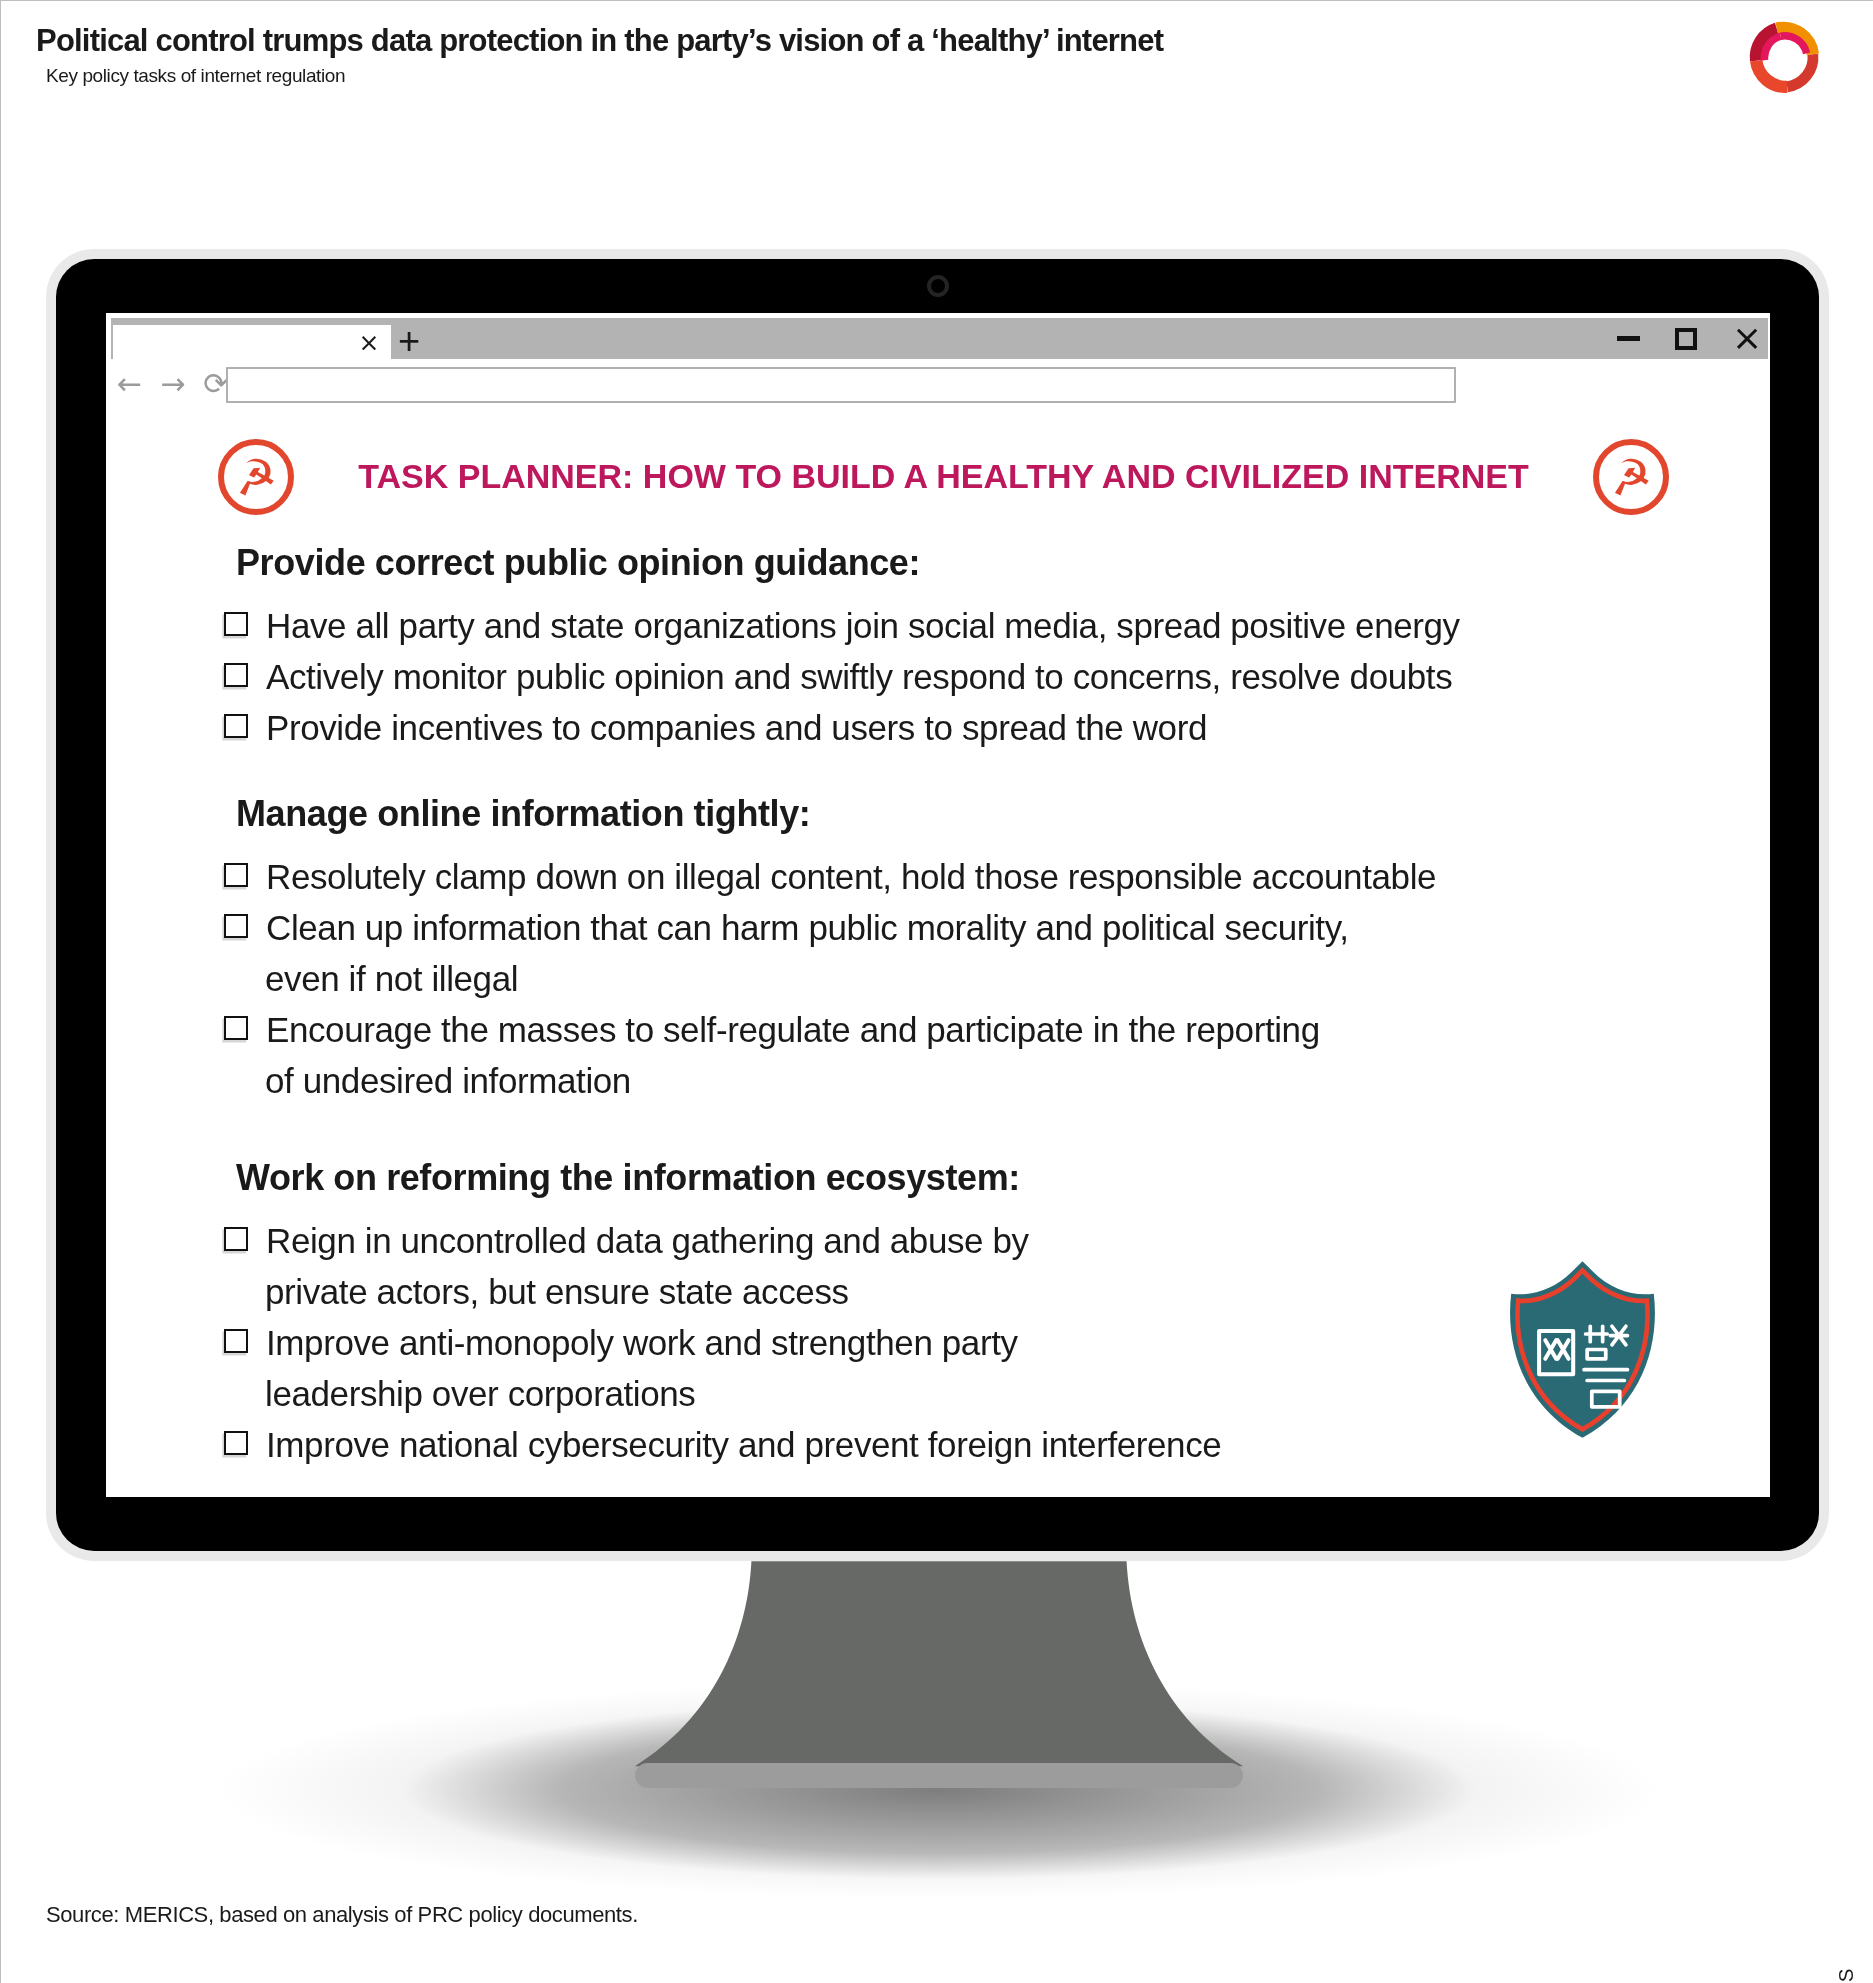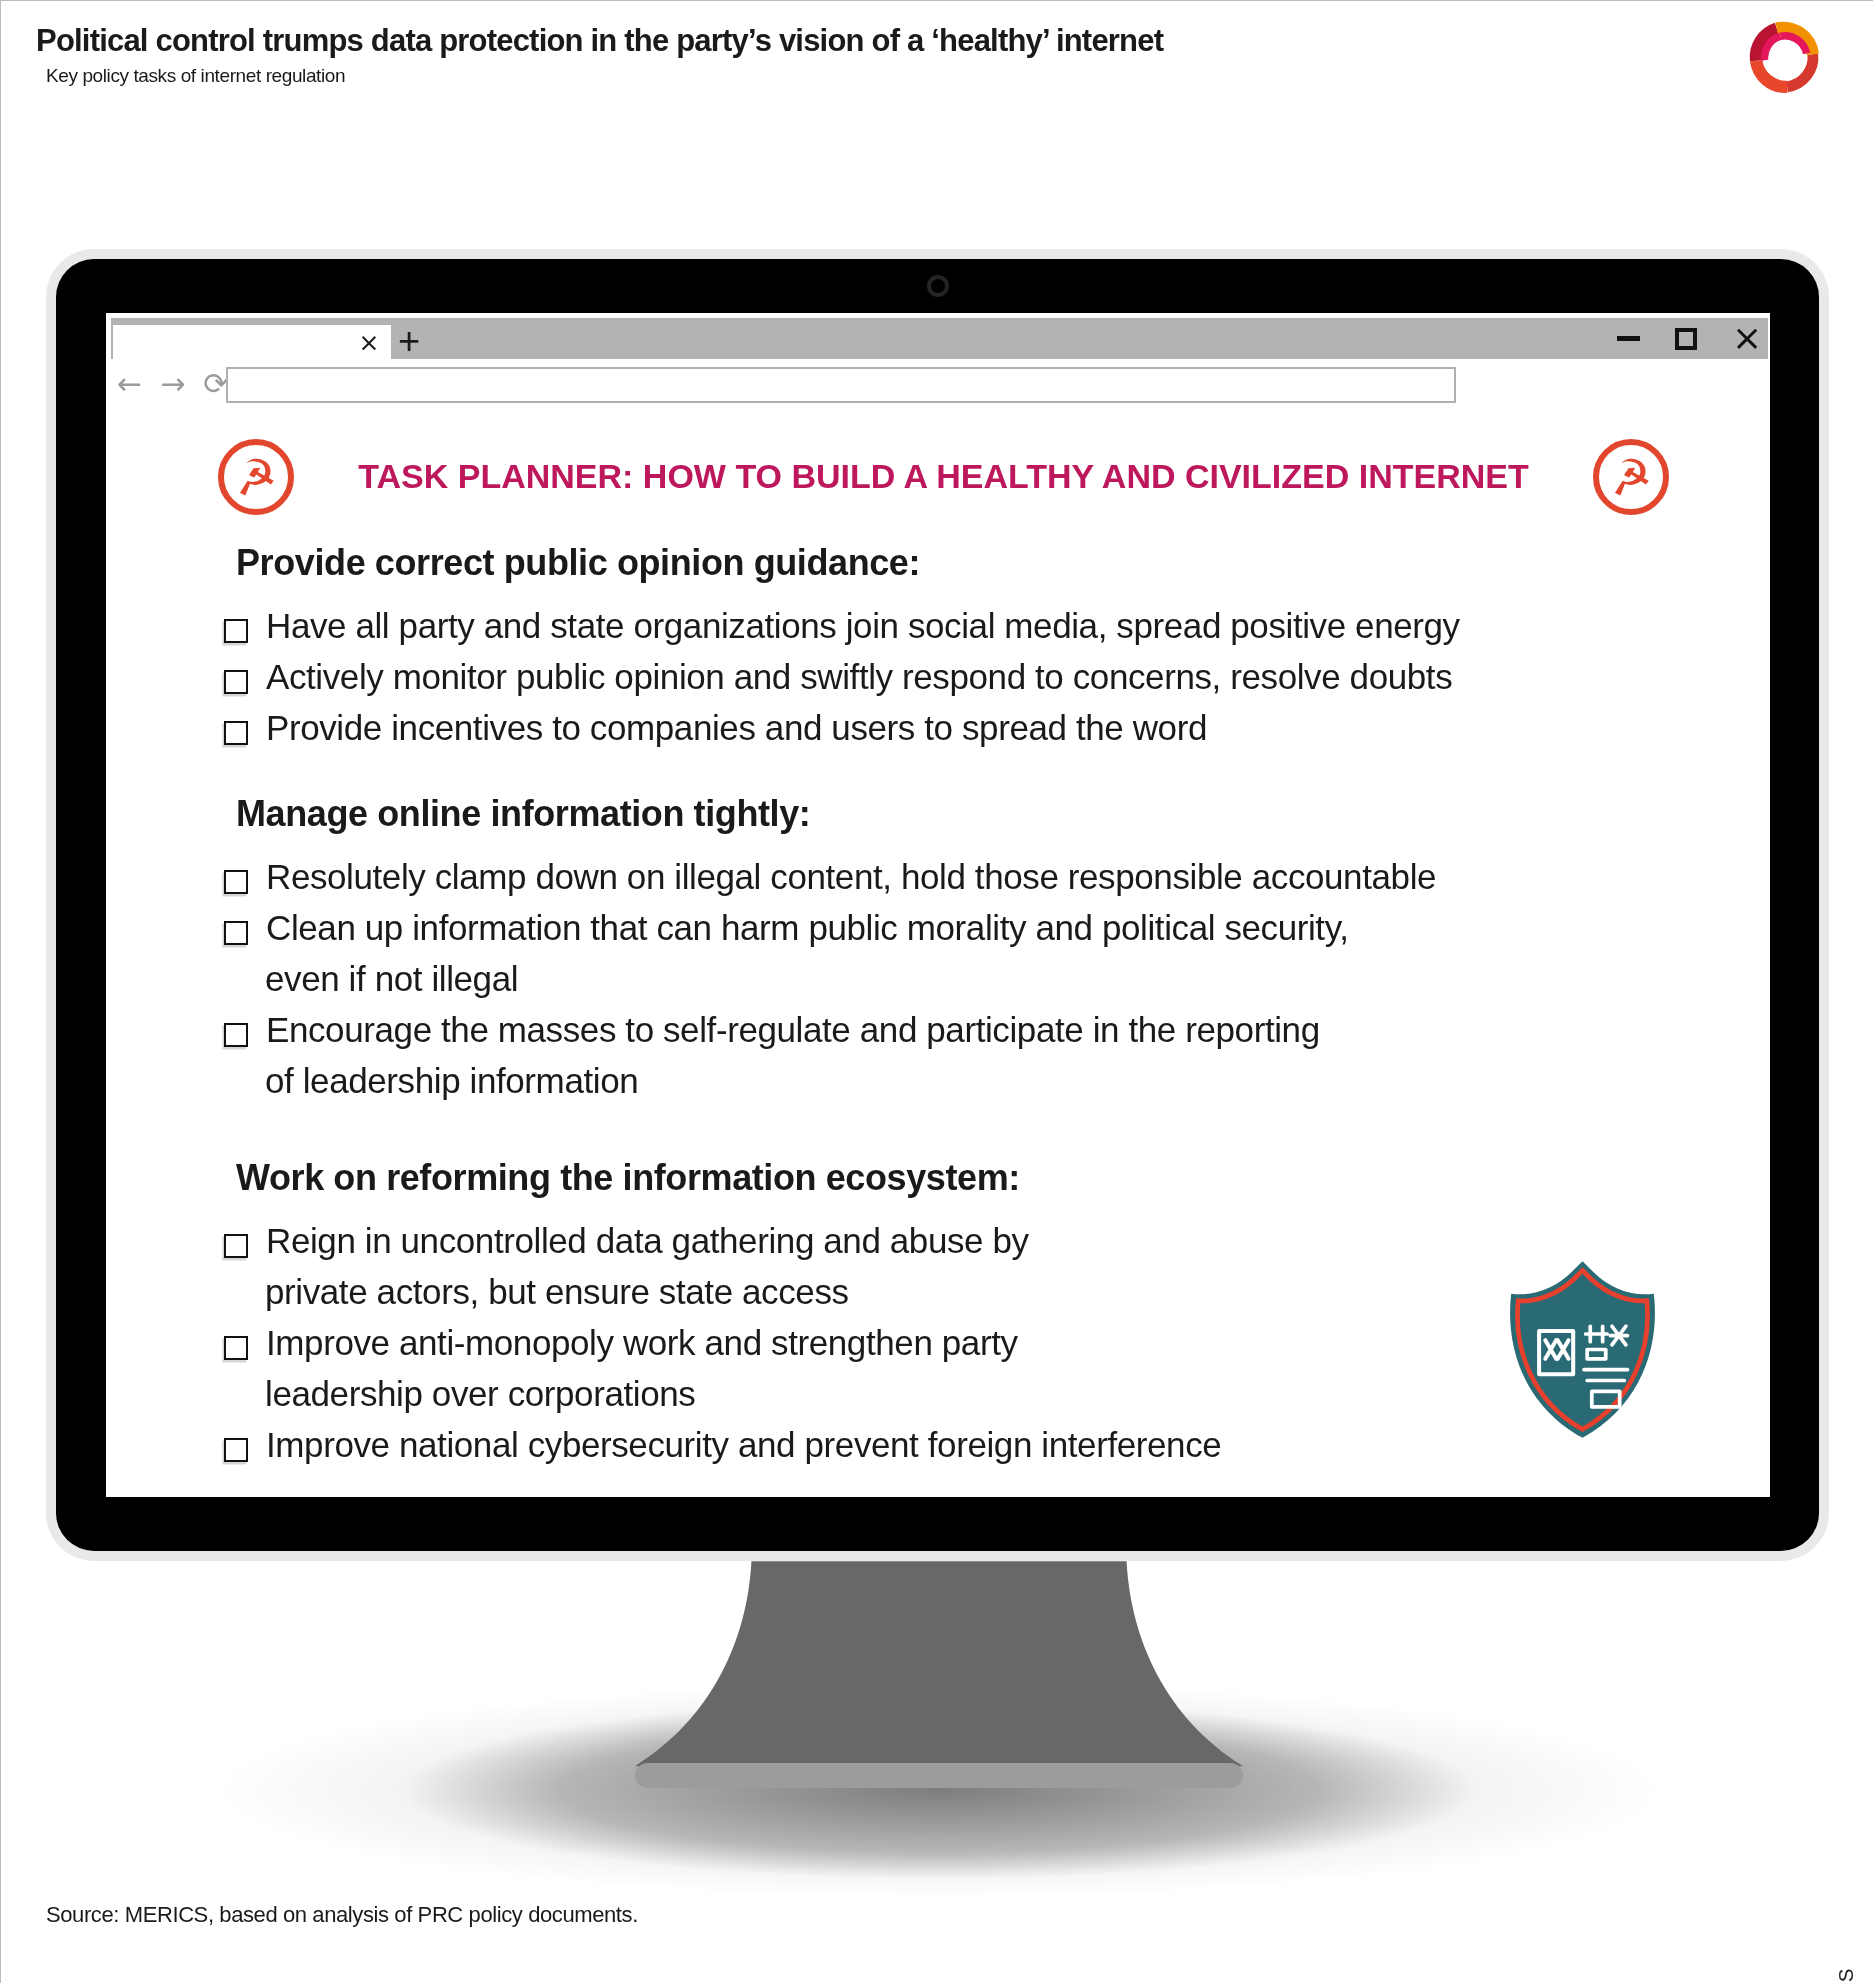--- a/index.html
+++ b/index.html
@@ -38,21 +38,21 @@
   
   .planner-head{left:217px;top:436px;width:1451px;height:79px;display:flex;align-items:center;justify-content:space-between;}
   .emblem{width:64px;height:64px;border:6.6px solid #e2472e;border-radius:50%;display:flex;align-items:center;justify-content:center;}
   .emblem span{font-size:48px;color:#e2472e;line-height:1;font-family:"DejaVu Sans",sans-serif;transform:rotate(-8deg);}
   .planner-title{font-size:34px;font-weight:700;color:#be185d;letter-spacing:0px;white-space:nowrap;}
 
   
   .section{left:223px;width:1455px;}
   .sec1{top:536px;} .sec2{top:787px;} .sec3{top:1151px;}
   .sec-heading{font-size:36px;font-weight:700;line-height:51px;letter-spacing:-0.4px;white-space:nowrap;margin-bottom:11.6px;margin-left:12px;}
-  .item{display:flex;align-items:center;line-height:51px;white-space:nowrap;}
+  .item{display:flex;align-items:flex-start;line-height:51px;white-space:nowrap;}
   .checkbox{flex:0 0 auto;width:20px;height:20px;border:2.5px solid #111;margin:12.4px 18px 0 0;background:#fff;
             box-shadow:-1.7px 2.5px 0 rgba(0,0,0,0.16);}
   .item-text{font-size:35px;letter-spacing:-0.4px;}
   .item-line2{font-size:35px;letter-spacing:-0.4px;line-height:51px;padding-left:41px;white-space:nowrap;}
   .item-line2:empty{display:none;}
 
   
   .shield{left:1504px;top:1255px;width:155px;height:187px;}
 
   
@@ -151,21 +151,21 @@
   </div>
   <div class="item">
     <span class="checkbox"></span>
     <span class="item-text">Clean up information that can harm public morality and political security,</span>
   </div>
   <div class="item-line2">even if not illegal</div>
   <div class="item">
     <span class="checkbox"></span>
     <span class="item-text">Encourage the masses to self-regulate and participate in the reporting</span>
   </div>
-  <div class="item-line2">of leadership information</div>
+  <div class="item-line2">of undesired information</div>
 </div>
 
 <div class="abs section sec3">
   <div class="sec-heading">Work on reforming the information ecosystem:</div>
   <div class="item">
     <span class="checkbox"></span>
     <span class="item-text">Reign in uncontrolled data gathering and abuse by</span>
   </div>
   <div class="item-line2">private actors, but ensure state access</div>
   <div class="item">

